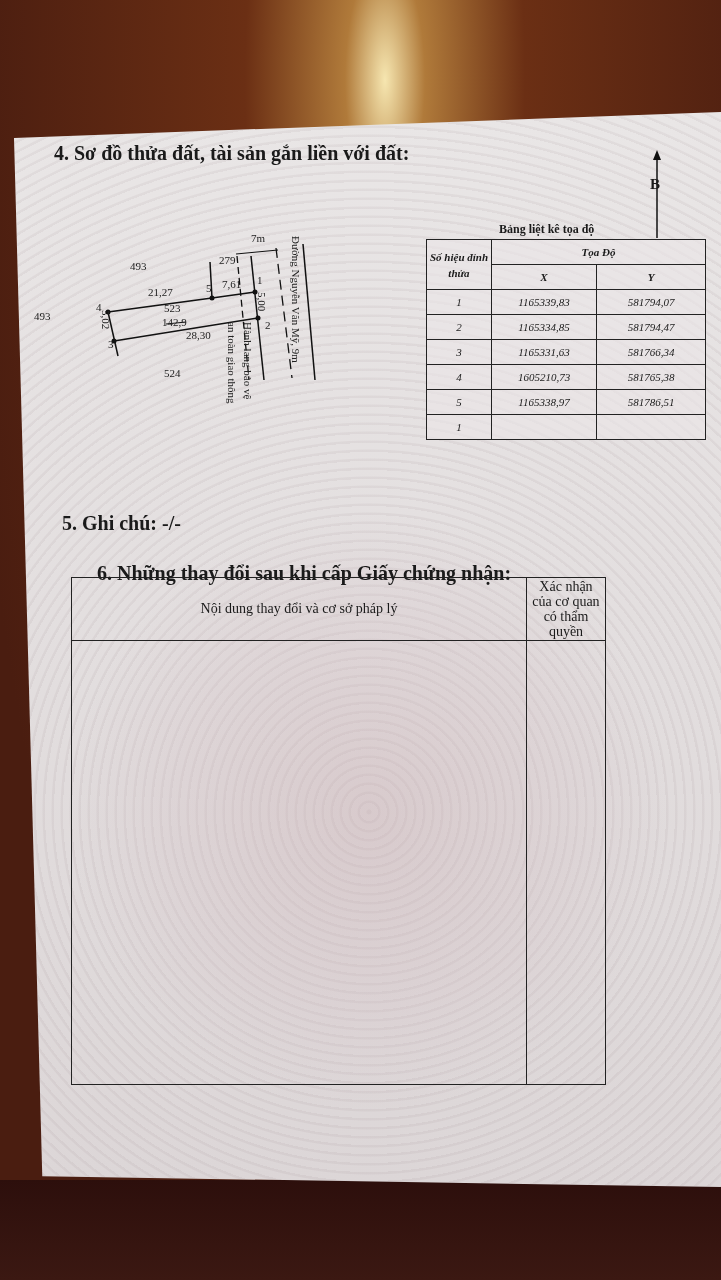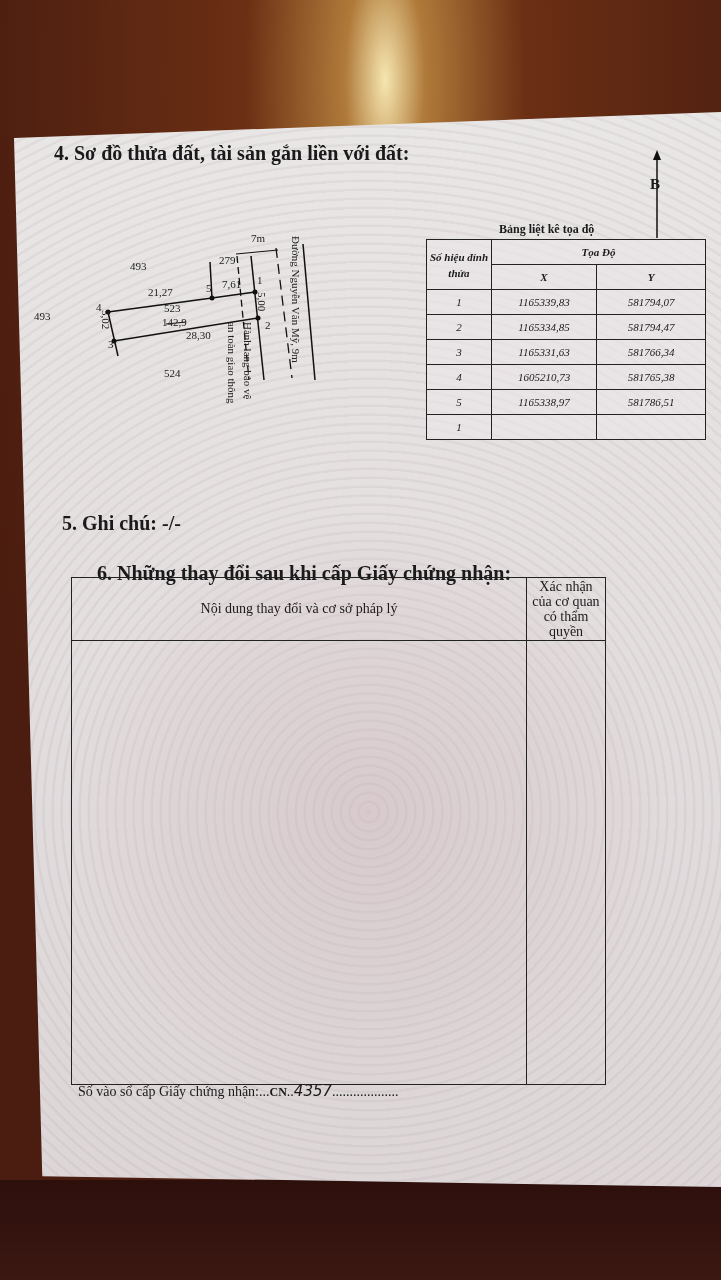--- a/index.html
+++ b/index.html
@@ -160,17 +160,14 @@
         <div>có thẩm quyền</div>
       </th>
     </tr>
     <tr style="height:444px;">
       <td></td>
       <td></td>
     </tr>
   </tbody>
     </table>
 
-  <div class="abs footer-text" style="left:64px; top:970px; white-space:nowrap;">
-    <span>Số vào sổ cấp Giấy chứng nhận:...</span><span style="font-weight:bold; font-size:12px;">CN</span><span>..</span><span style="font-style:italic; font-family:'DejaVu Sans', sans-serif; font-size:15px;">4357</span><span>...................</span>
-  </div>
 
 </div>
 
 </body></html>

